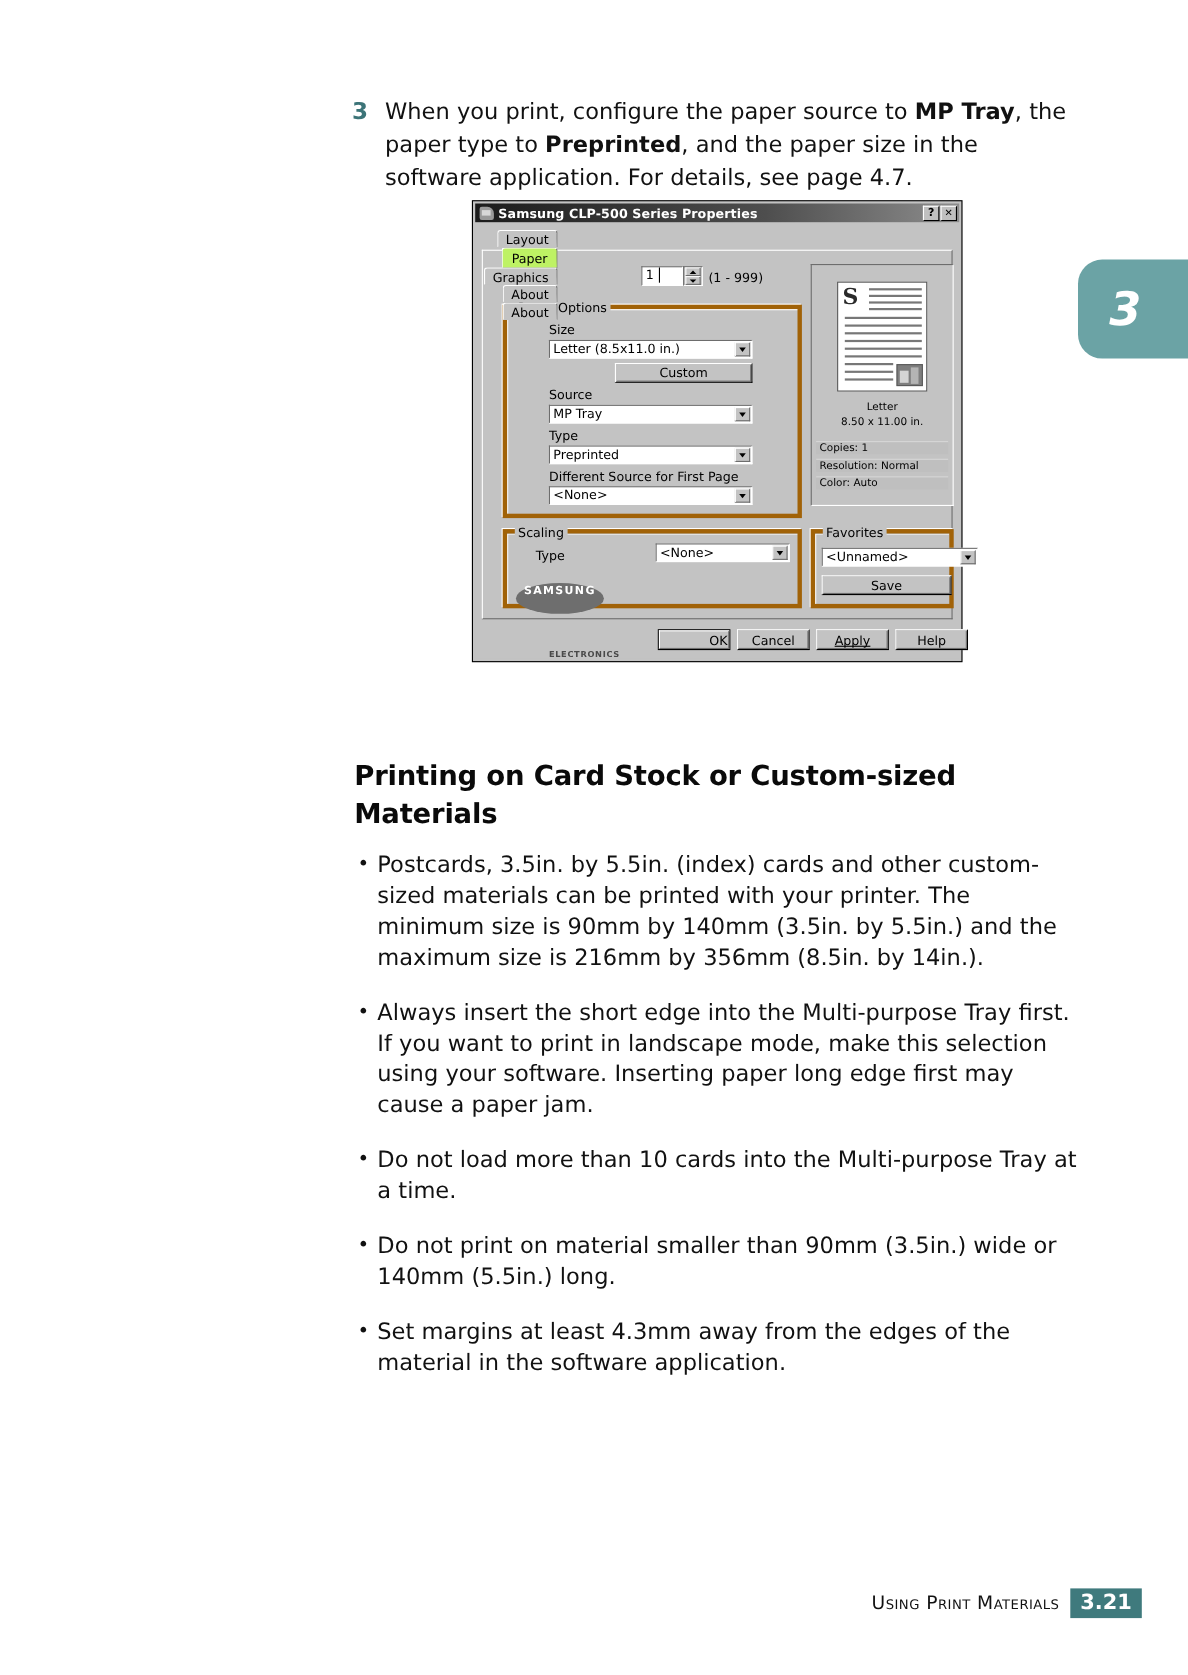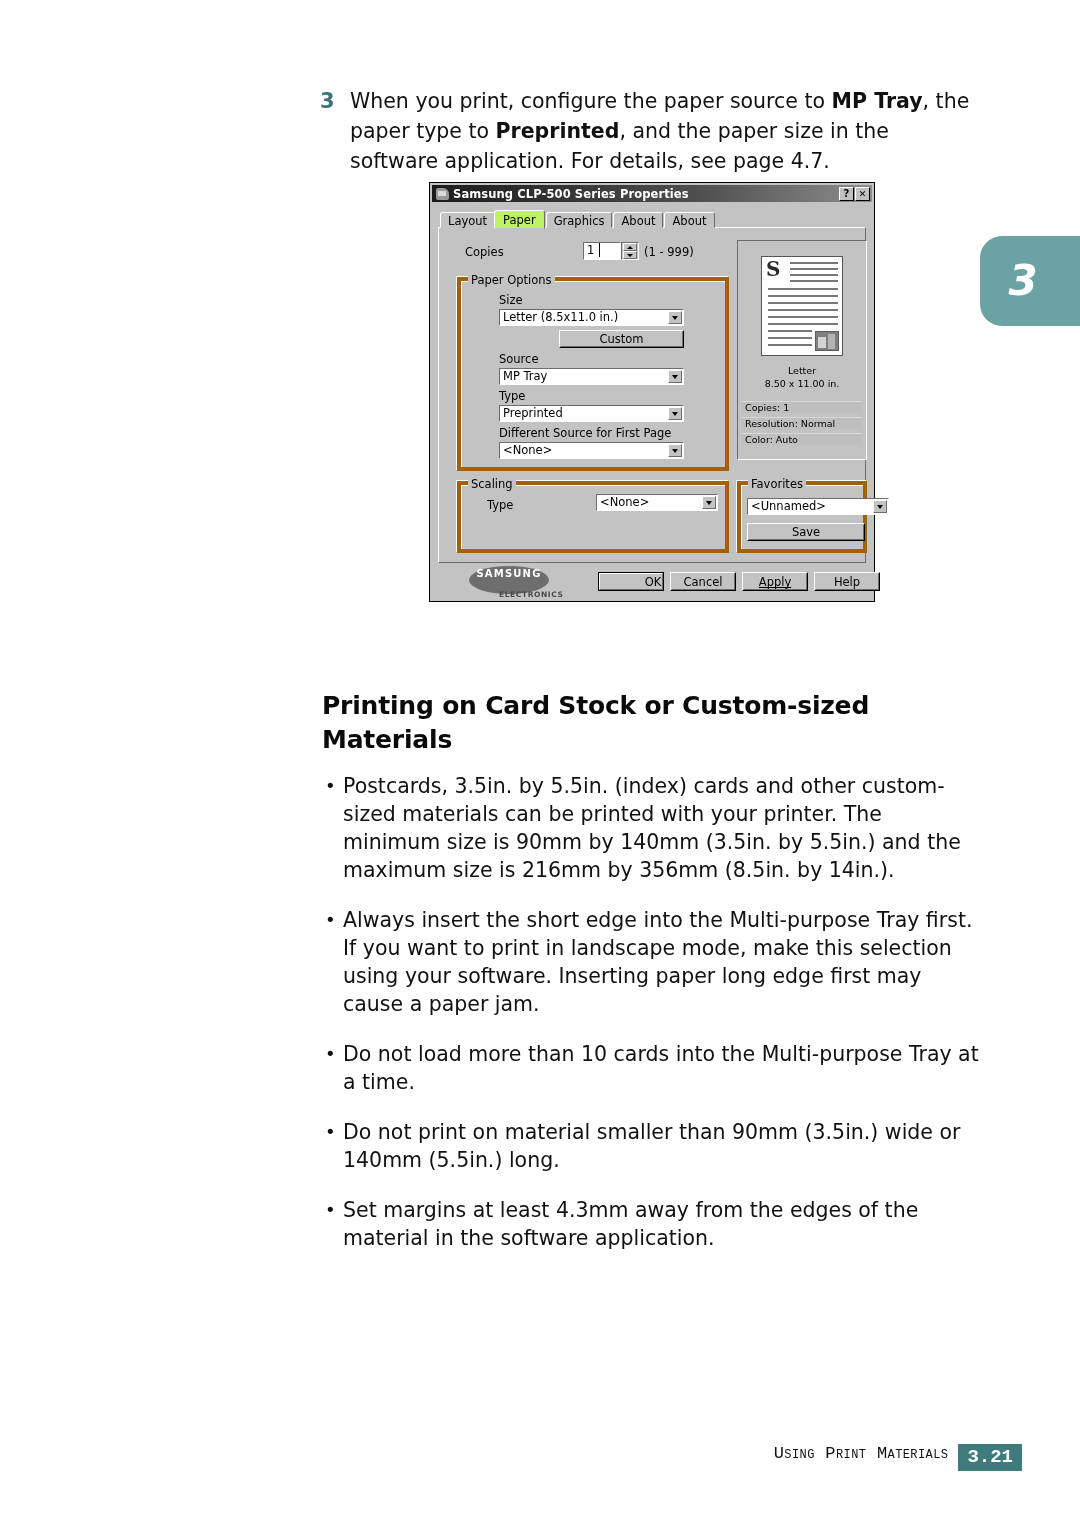--- a/index.html
+++ b/index.html
@@ -126,20 +126,21 @@
   }
 
   
   #tabstrip {
     position: absolute;
     left: 8px; top: 5px;
     height: 19px;
     display: flex;
     align-items: flex-end;
     z-index: 3;
+    flex-direction: column;
   }
   .tabitem {
     height: 16px;
     line-height: 16px;
     padding: 0 7px;
     font-size: 11.5px;
     background: #c3c3c3;
     border: 1px solid;
     border-color: #ffffff #6d6d6d #c3c3c3 #ffffff;
     border-radius: 3px 3px 0 0;
@@ -358,21 +359,20 @@
     width: 80px; height: 28px;
     background: #6e6e6e;
     border-radius: 50%;
     color: #fff;
     font-size: 10px;
     font-weight: bold;
     letter-spacing: 1.2px;
     text-align: center;
     line-height: 15px;
     font-family: "DejaVu Sans", sans-serif;
-    margin-top: 36px;
   }
   #samsung-logo .sub {
     position: absolute;
     left: 30px; top: 14px;
     font-size: 7.5px;
     font-weight: bold;
     letter-spacing: 0.6px;
     color: #4a4a4a;
     margin-top: 46px;
   }
@@ -418,26 +418,25 @@
     left: 3px;
     top: 0px;
     font-size: 18px;
     line-height: 28px;
   }
 
   
   #footer {
     position: absolute;
     left: 0;
-    right: 58px;
+    right: 42px;
     bottom: 52px;
     display: flex;
     justify-content: flex-end;
-    align-items: flex-start;
-    font-family: Liberation Mono, monospace;
+    align-items: center;
   }
   #footer .ftext {
     font-size: 17px;
     font-variant: small-caps;
     letter-spacing: 0.4px;
     color: #111;
     margin-right: 10px;
   }
   #footer .fpage {
     background: #3f7a7d;

